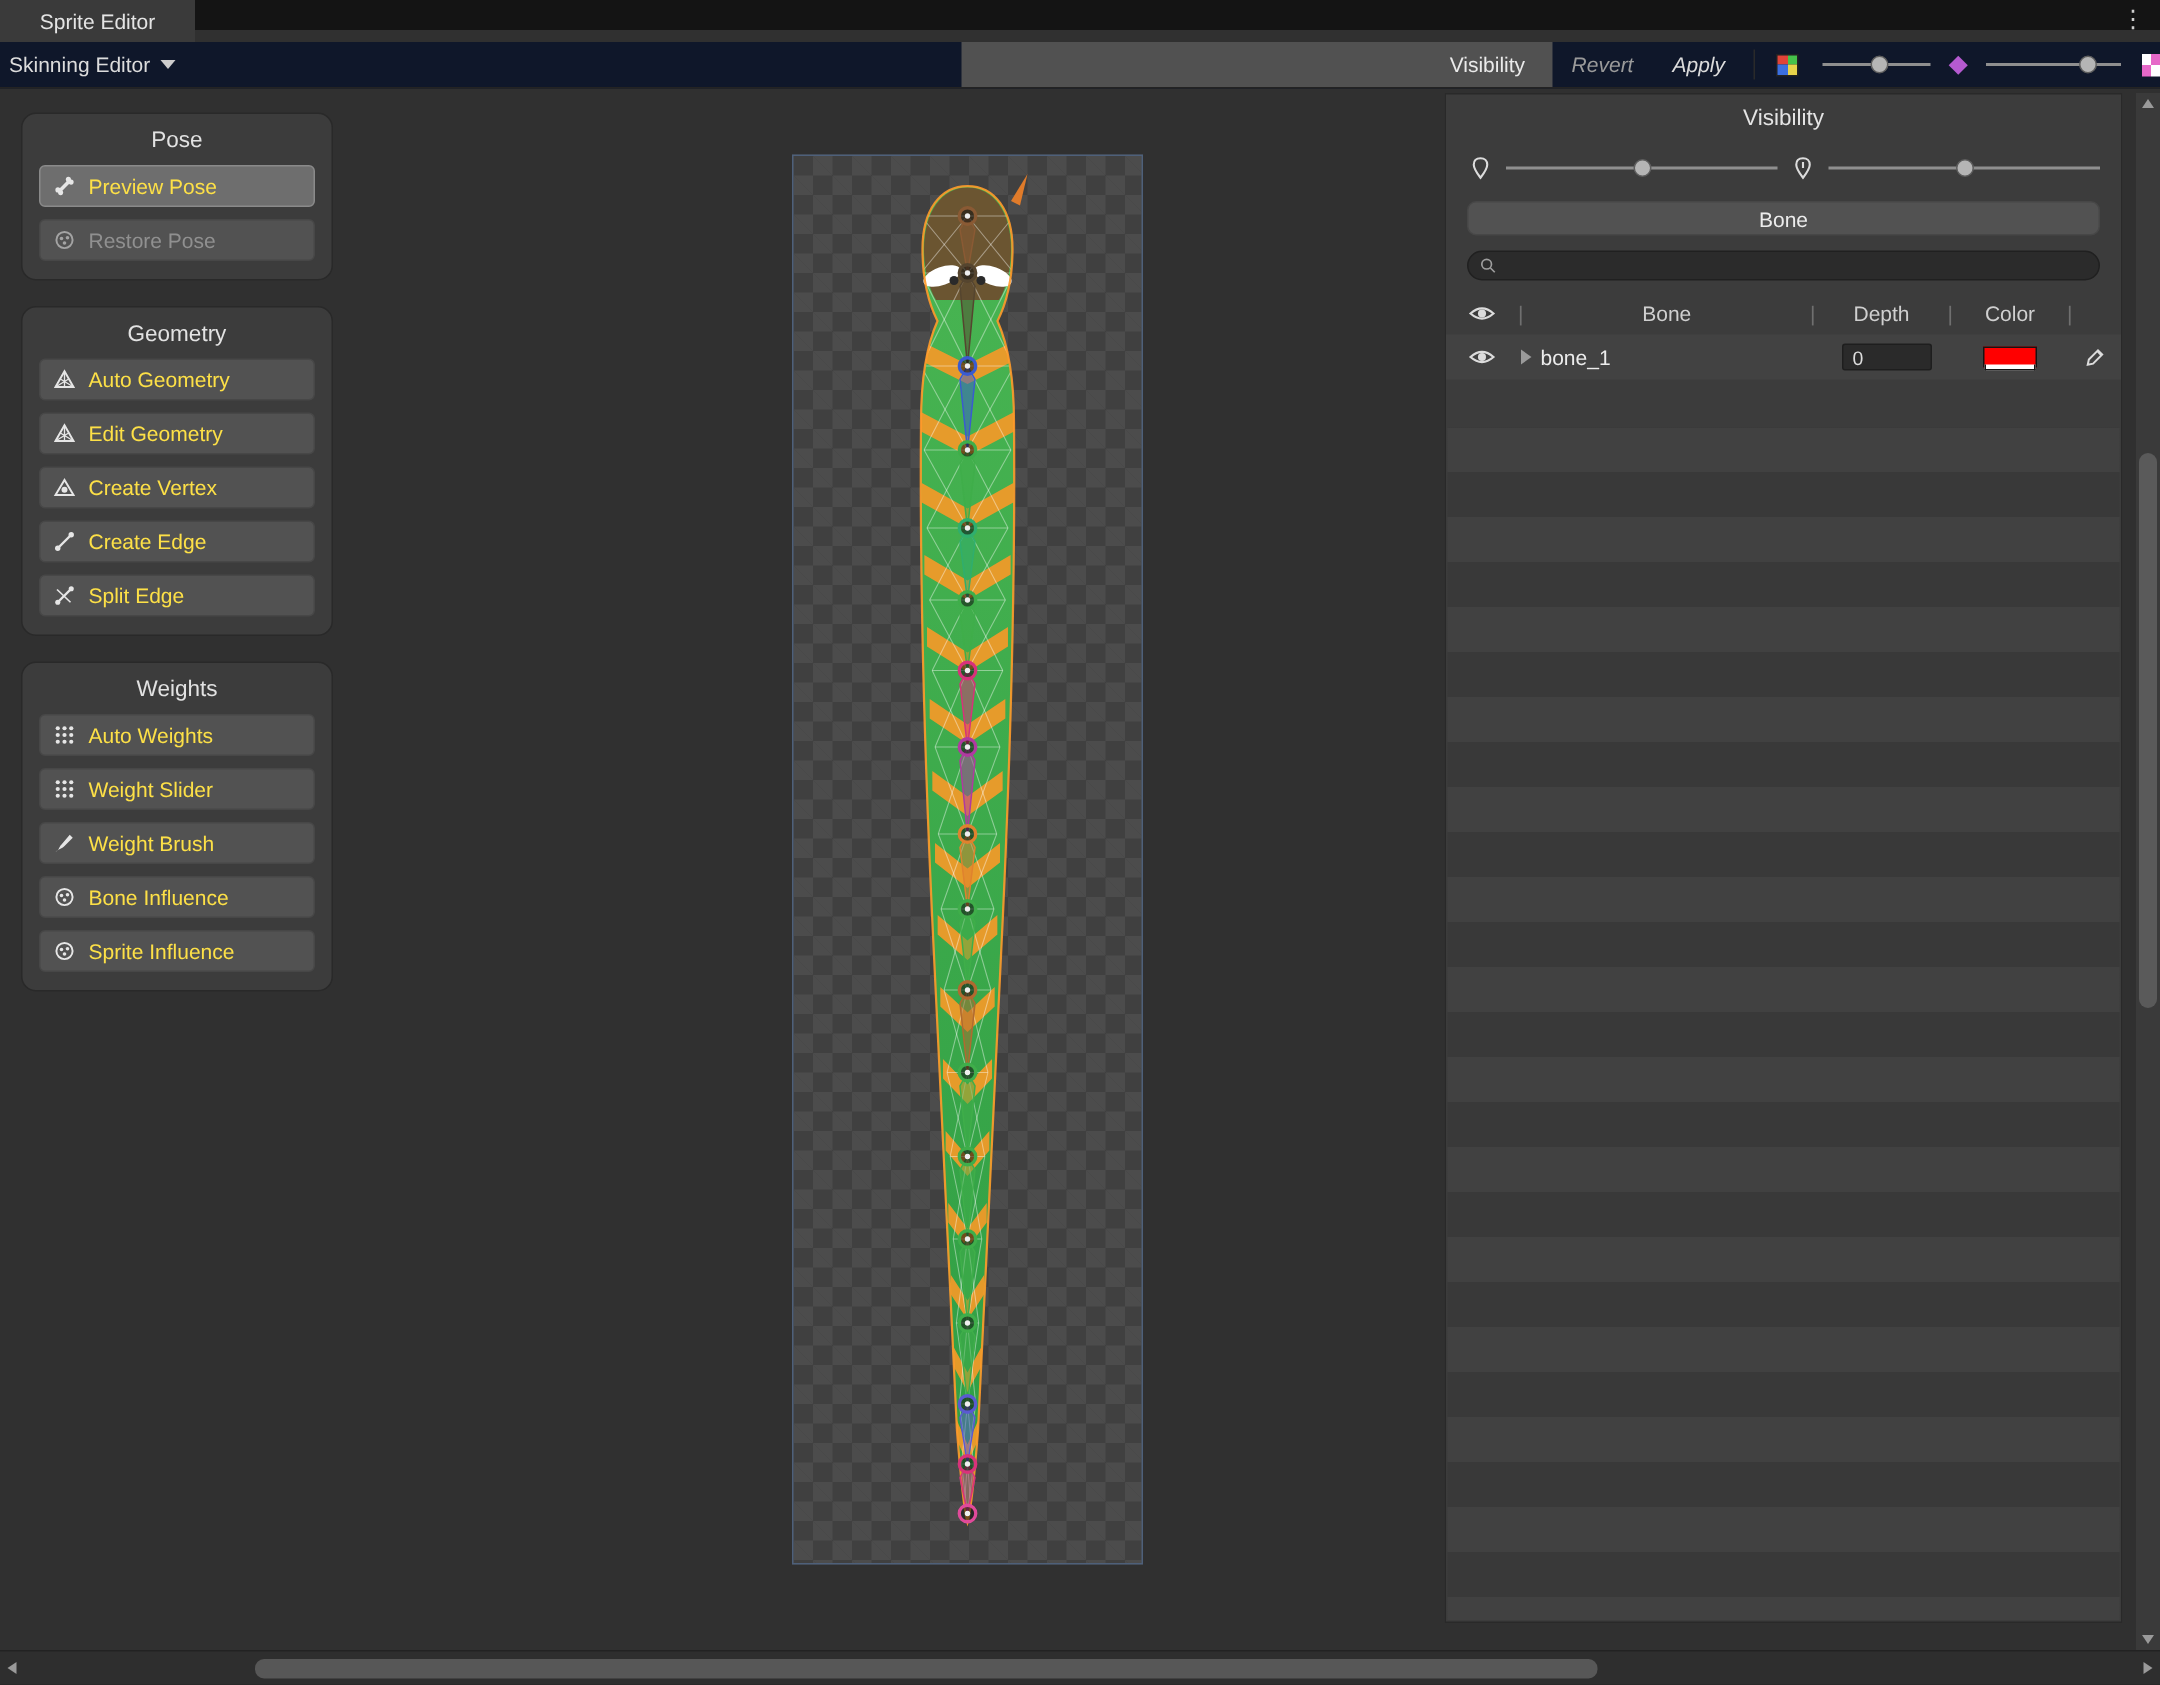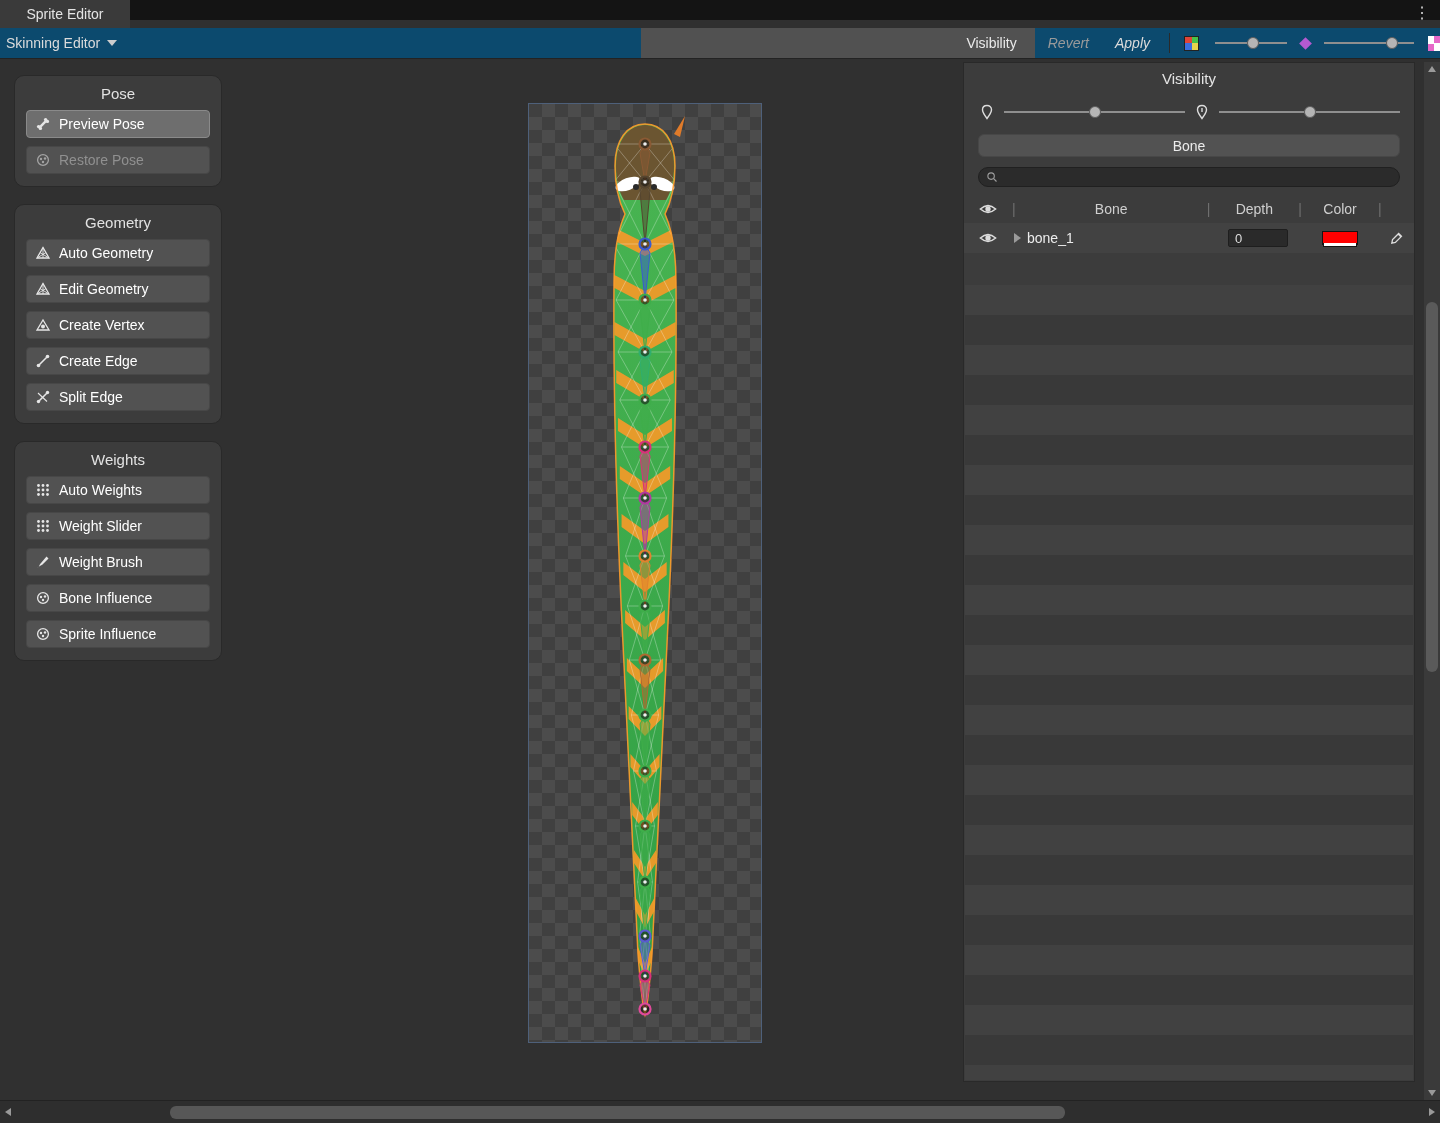--- a/index.html
+++ b/index.html
@@ -6,21 +6,21 @@
   html,body { background:#262626; }
   #app { position:relative; width:1440px; height:1123px; background:#303030;
          font-family:"Liberation Sans", sans-serif; font-size:14px; color:#dcdcdc; overflow:hidden; }
 
   
   .titlebar { position:absolute; top:0; left:0; right:0; height:20px; background:#141414; }
   .sprite-tab { position:absolute; left:0; top:0; width:130px; height:28px; background:#3a3a3a;
                 display:flex; align-items:center; justify-content:center; color:#e4e4e4; }
   .dots { position:absolute; right:10px; top:3px; font-size:16px; color:#cfcfcf; cursor:pointer; }
 
-  .toolbar { position:absolute; top:28px; left:0; right:0; height:31px; background:#0c4a6e;
+  .toolbar { position:absolute; top:28px; left:0; right:0; height:31px; background:#0f172a;
              border-bottom:1px solid #232323; display:flex; align-items:center; }
   .mode-dd { display:flex; align-items:center; gap:7px; padding:0 10px 0 6px; height:100%; cursor:pointer; }
   .caret-down { width:0; height:0; border-left:5px solid transparent; border-right:5px solid transparent;
                 border-top:6px solid #cdcdcd; }
   .tb-spacer { flex:1; }
   .vis-btn { height:100%; padding:0 18px; background:#515151; display:flex; align-items:center; gap:7px;
              color:#eaeaea; cursor:pointer; }
   .tb-txtbtn { padding:0 13px; height:100%; display:flex; align-items:center; cursor:pointer;font-style:italic; }
   .tb-txtbtn.dim { color:#9a9a9a; }
   .tb-sep { width:1px; height:20px; background:#2a2a2a; margin:0 6px; }
@@ -34,21 +34,21 @@
                   background:#b5b5b5; border:1px solid #5d5d5d; }
   .purple-diamond { width:9px; height:9px; background:#b55ad0; transform:rotate(45deg); margin:0 6px; cursor:pointer; }
   .pink-tex { width:12px; height:15px; margin-left:6px;
               background:conic-gradient(#e668c8 0 25%, #fff 0 50%, #e668c8 0 75%, #fff 0); cursor:pointer; }
 
   
   .sidebar { position:absolute; left:14px; top:75px; width:208px; display:flex; flex-direction:column; gap:17px; }
   .panel { background:#3c3c3c; border:1px solid #292929; border-radius:10px; padding:9px 11px 12px; }
   .panel-title { text-align:center; color:#e2e2e2; font-size:15px; margin-bottom:4px; }
   .pbtn { height:28px; margin-top:8px; background:#525252; border:1px solid #474747; border-radius:4px;
-          display:flex; align-items:center; gap:8px; padding:0 8px; color:#ffffff; cursor:pointer; }
+          display:flex; align-items:center; gap:8px; padding:0 8px; color:#fde047; cursor:pointer; }
   .pbtn svg { width:16px; height:16px; flex:0 0 16px; }
   .pbtn.selected { background:#6e6e6e; border-color:#8a8a8a; }
   .pbtn.disabled { color:#909090; cursor:default; }
   .pbtn.disabled svg { opacity:.55; }
 
   
   .canvas { position:absolute; left:528px; top:103px; width:234px; height:940px;
             border:1px solid #4e607a;
             background-color:#404040;
             background-image:

